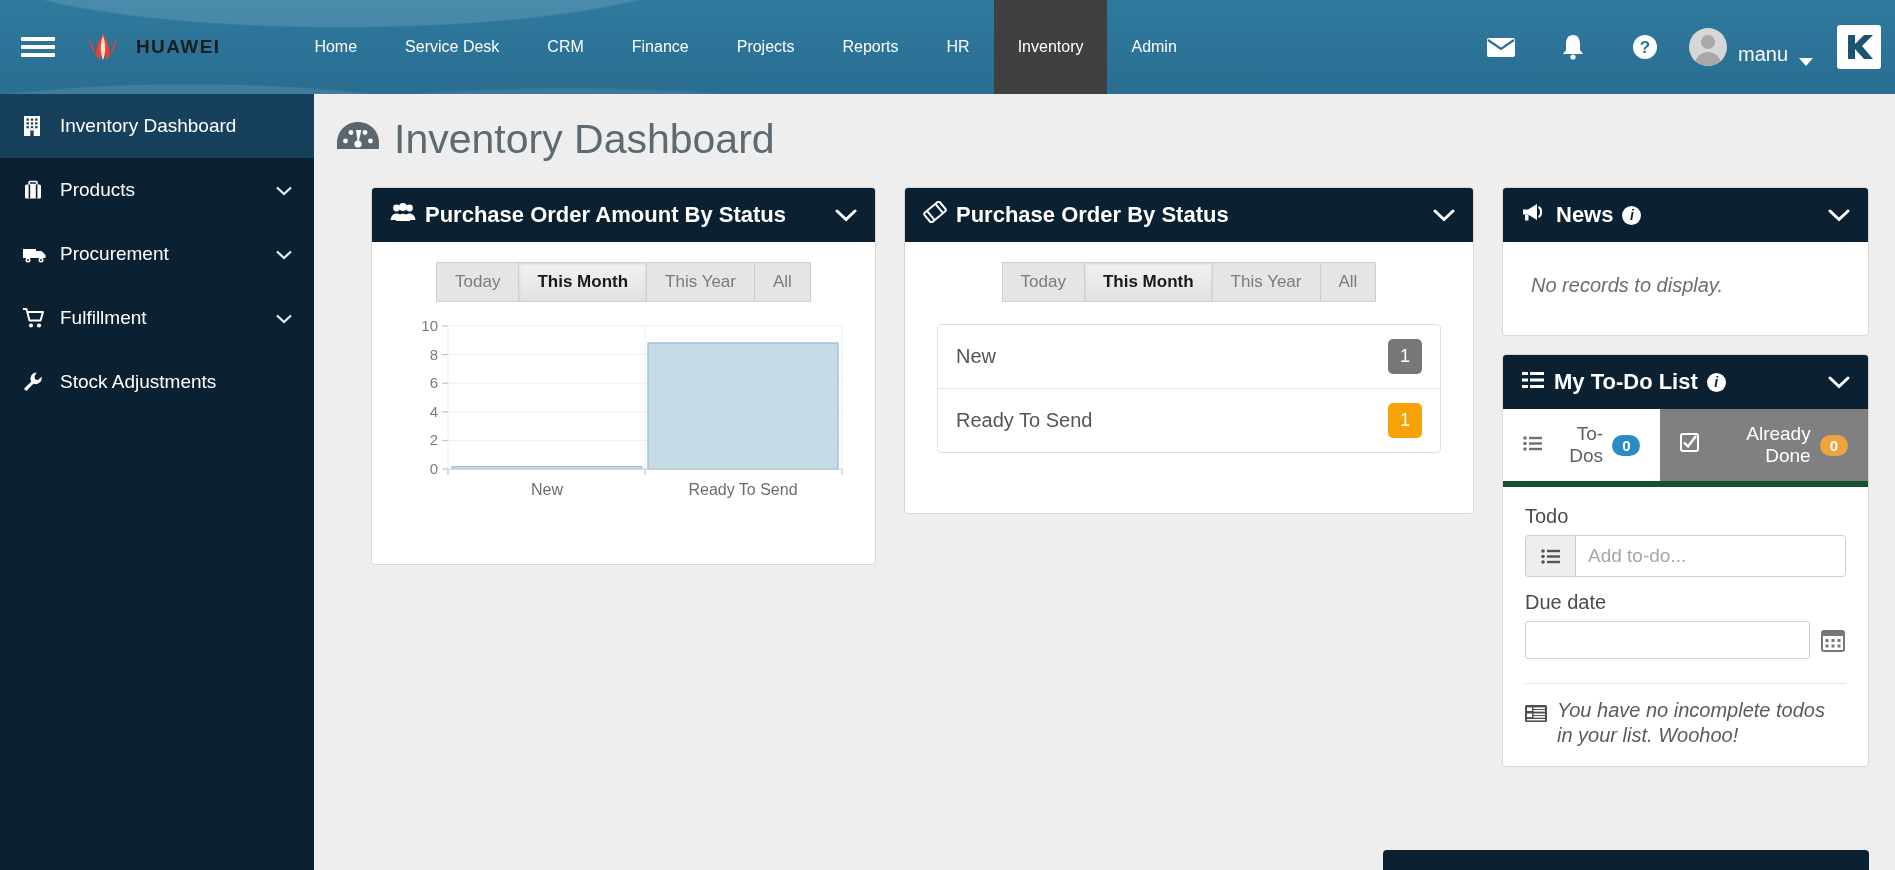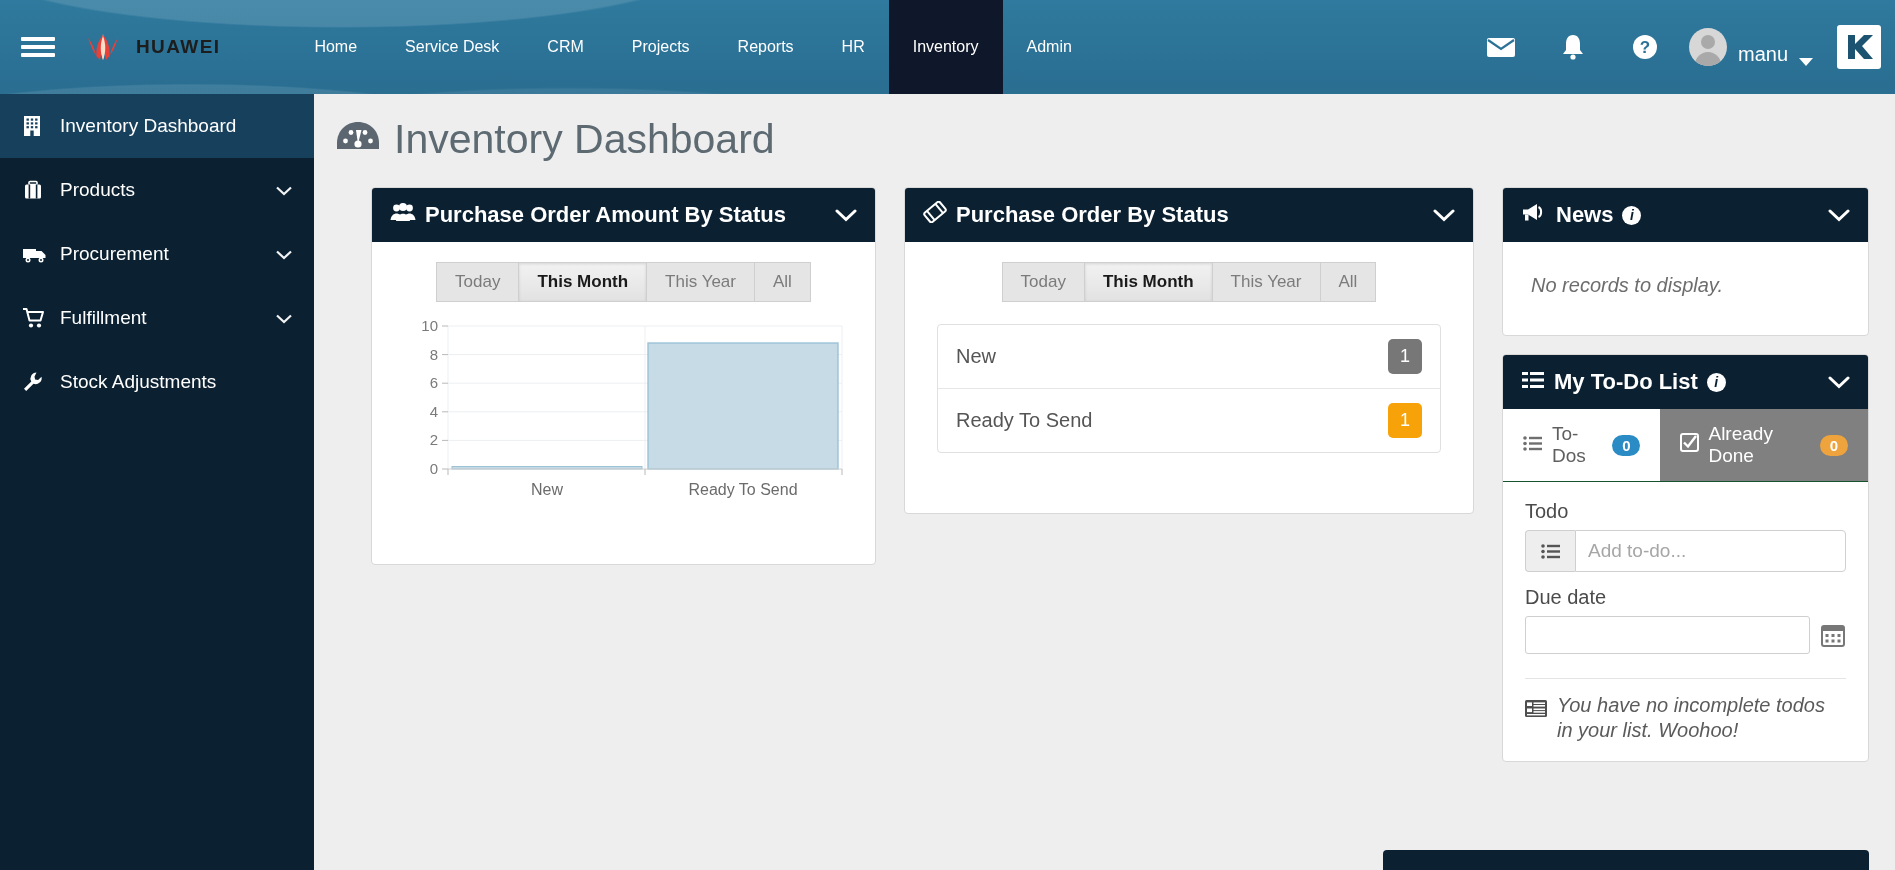--- a/index.html
+++ b/index.html
@@ -43,21 +43,21 @@
     color: #1d1d1d; font-size: 19px; font-weight: bold; letter-spacing: 1.4px;
   }
   .mainnav {
     position: relative; z-index: 2;
     flex: 1; display: flex; align-items: stretch; padding-left: 44px;
   }
   .navitem {
     display: flex; align-items: center; padding: 12px 24px;
     color: #ffffff; font-size: 16px; cursor: pointer; white-space: nowrap;
   }
-  .navitem.active { background: #0f172a; }
+  .navitem.active { background: #404040; }
   .navright {
     position: relative; z-index: 2;
     display: flex; align-items: center; gap: 0px; padding-right: 14px;
   }
   .iconbtn {
     width: 72px; display: flex; align-items: center; justify-content: center;
     color: #fff; cursor: pointer;
   }
   .user {
     display: flex; align-items: flex-end; gap: 11px; padding: 0 16px 0 8px; cursor: pointer;
@@ -161,21 +161,21 @@
     font-size: 18px; text-align: center; font-weight: normal;
   }
   .badge.gray { background: #777777; }
   .badge.orange { background: #f7a209; }
   
   .empty-note {
     color: #6d6d6d; font-style: italic; font-size: 20px;
     padding: 32px 28px 38px;
   }
   
-  .tabs { display: flex; border-bottom: 1px solid #14532d; }
+  .tabs { display: flex; border-bottom: 6px solid #14532d; text-align: right; }
   .tab {
     display: flex; align-items: center; gap: 9px; padding: 14px 20px;
     font-size: 19px; color: #6f6f6f; background: #808080; cursor: pointer;
   }
   .tab.active { background: #ffffff; color: #5f5f5f; }
   .tab:not(.active) { color: #ffffff; }
   .pill {
     border-radius: 11px; padding: 2px 10px; font-size: 15px; color: #fff;
     font-weight: bold;
   }
@@ -232,20 +232,21 @@
       <path d="M21 3 C26 9 29 16 27 28 C29 17 32 11 36 6 C33 14 31 21 24 28 C22 20 21 11 21 3Z" fill="#e8413a"></path>
       <path d="M21 4 C18 12 18 20 21 28 C24 20 24 12 21 4Z" fill="#fbe0c8"></path>
     </svg>
     <span class="brand-text">HUAWEI</span>
   </div>
 
   <div class="mainnav">
     <div class="navitem">Home</div>
     <div class="navitem">Service Desk</div>
     <div class="navitem">CRM</div>
+    <div class="navitem">Finance</div>
     <div class="navitem">Projects</div>
     <div class="navitem">Reports</div>
     <div class="navitem">HR</div>
     <div class="navitem active">Inventory</div>
     <div class="navitem">Admin</div>
   </div>
 
   <div class="navright">
     <div class="iconbtn">
       <svg width="30" height="24" viewBox="0 0 30 24">

